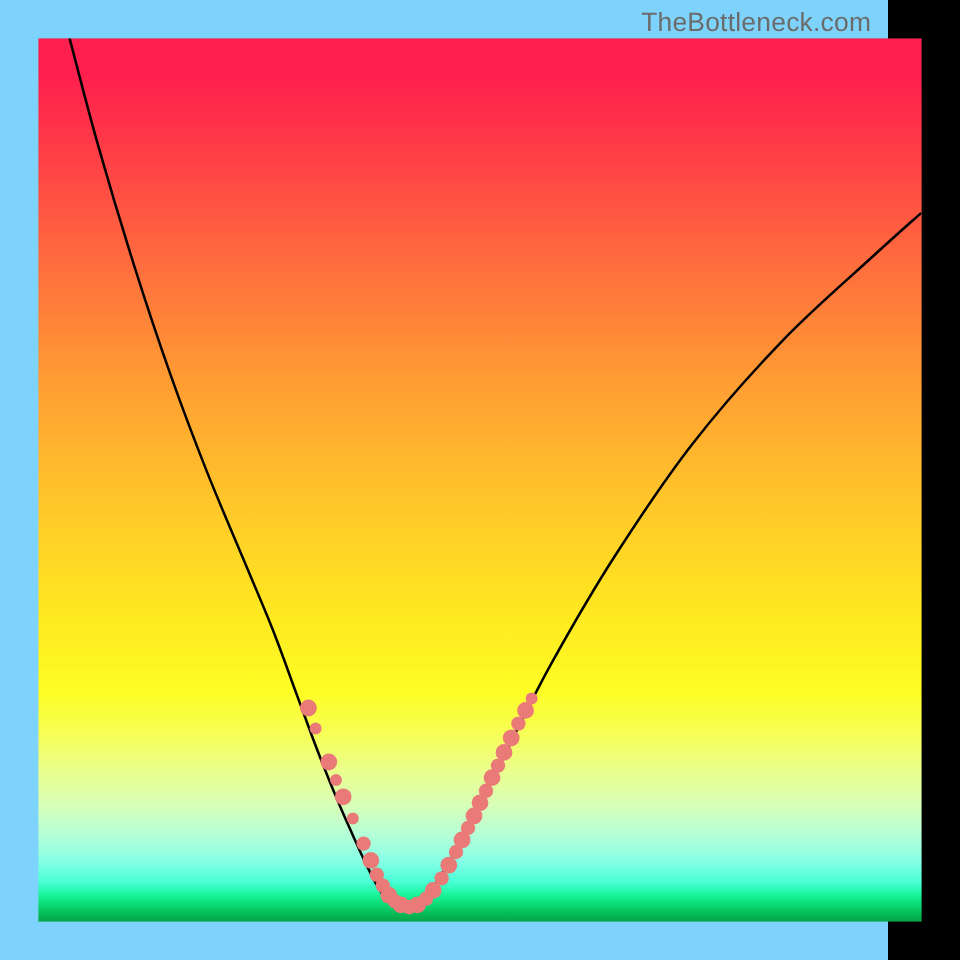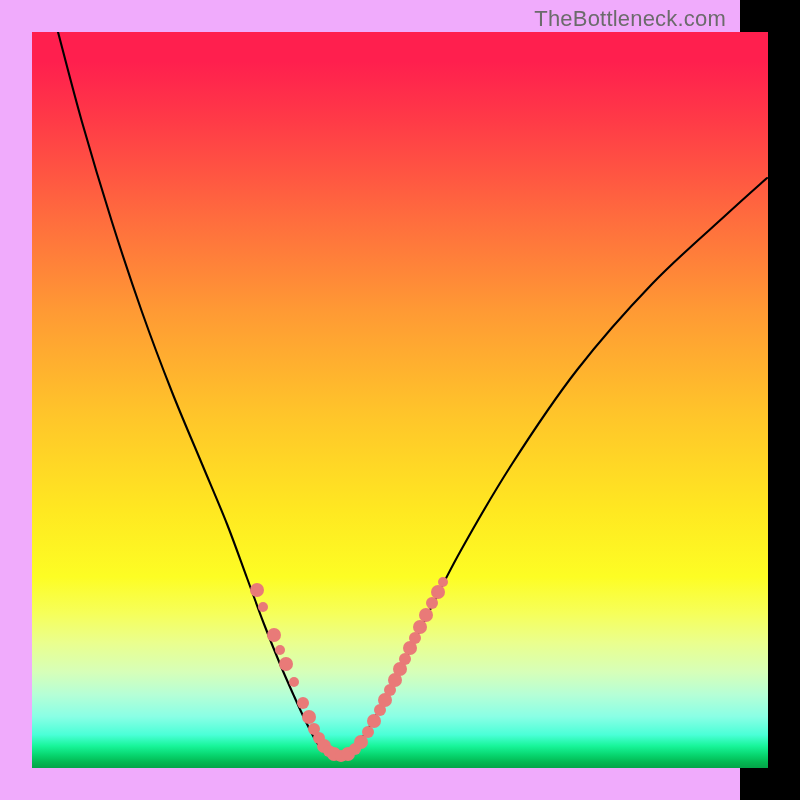--- a/index.html
+++ b/index.html
@@ -10,21 +10,21 @@
     overflow: hidden;
     background: #000;
     font-family: Arial, Helvetica, sans-serif;
   }
   .frame {
     position: absolute;
     left: 0;
     top: 0;
     width: 740px;
     height: 800px;
-    background: #f0abfc;
+    background: #7dd3fc;
   }
   .plot {
     position: absolute;
     left: 32px;
     top: 32px;
     width: 736px;
     height: 736px;
     background: linear-gradient(
       to bottom,
       #ff1f4e 0%,

